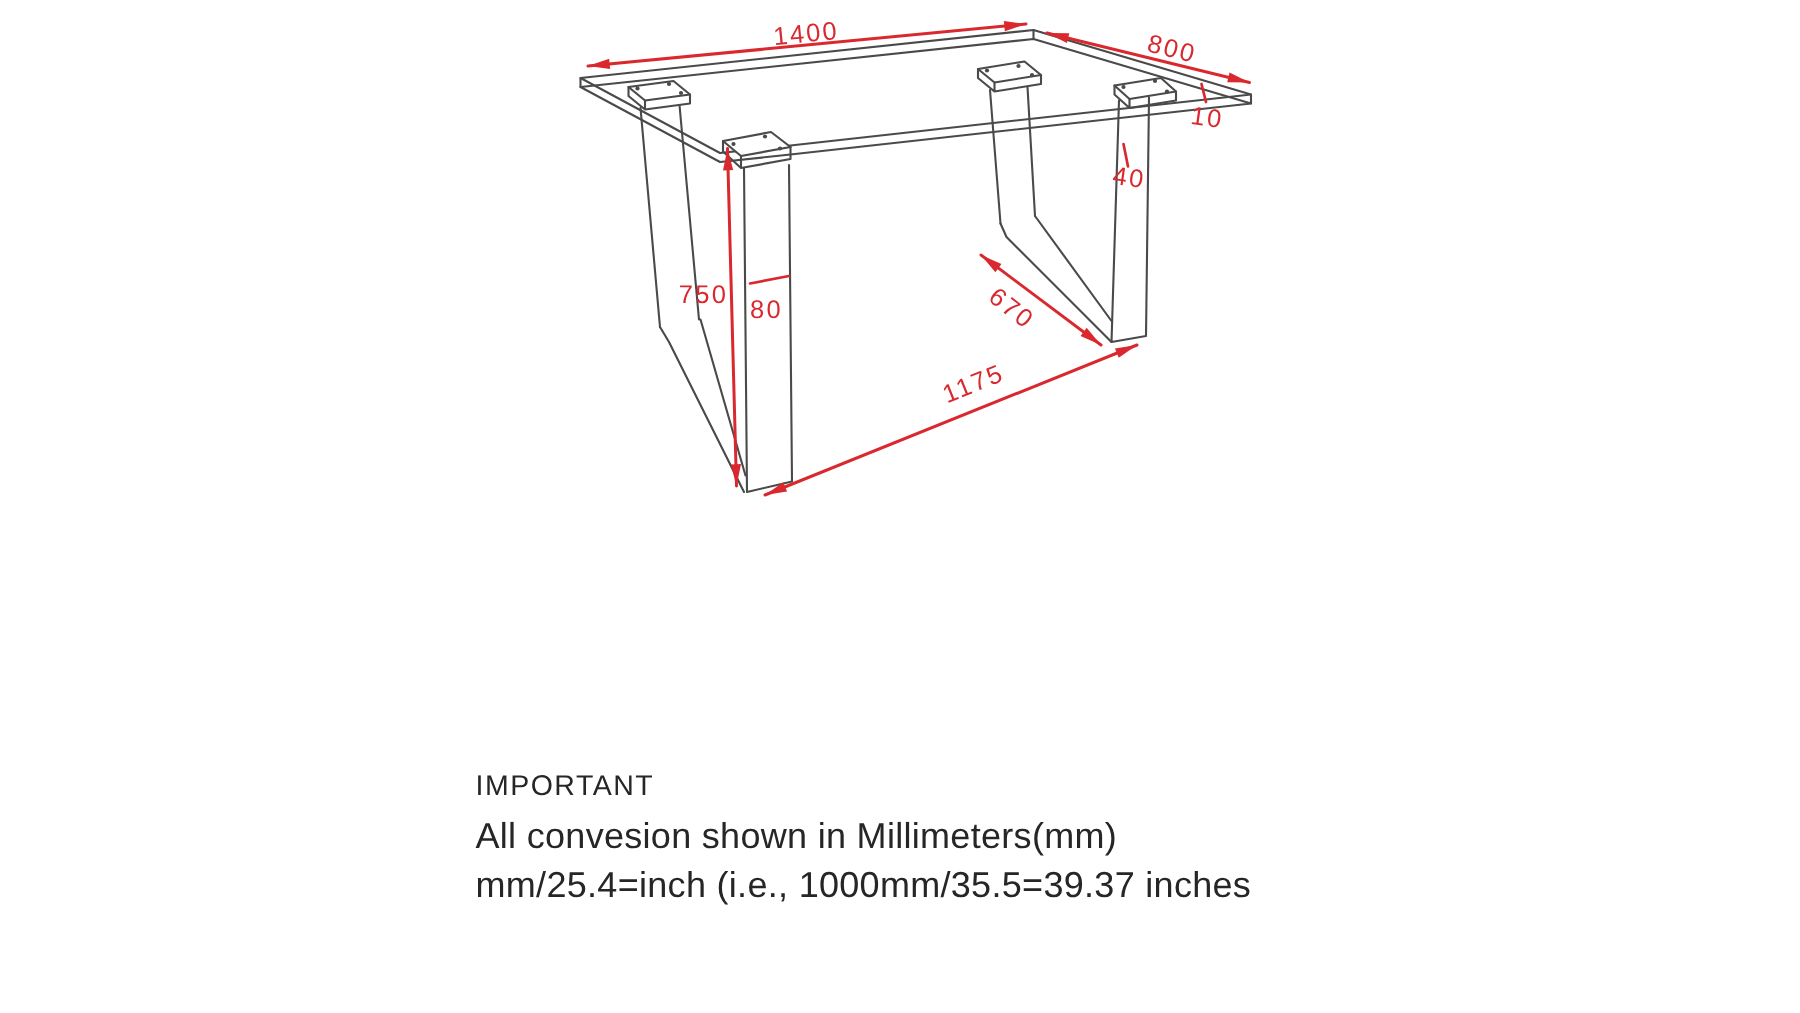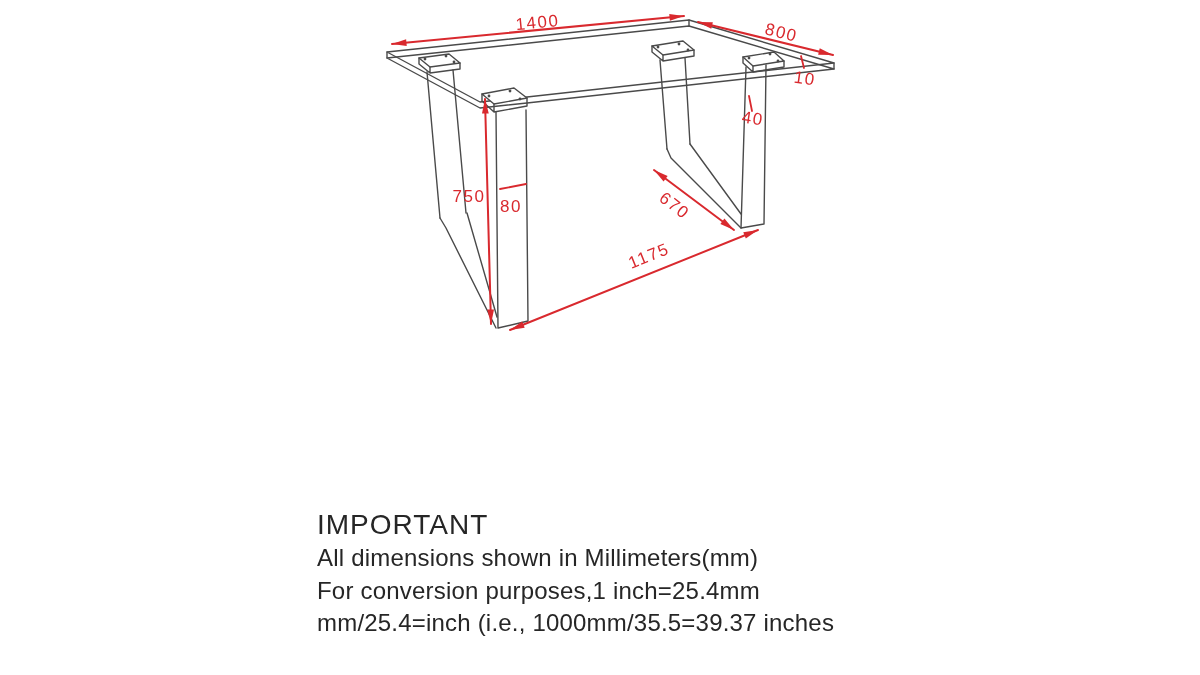--- a/index.html
+++ b/index.html
@@ -22,21 +22,21 @@
     font-size:17px;
     letter-spacing:1.5px;
     text-anchor:middle;
   }
   .note{
     position:absolute;
     left:317px;top:507px;
     color:#262626;
   }
   .note-heading{
-    font-size:28px;
+    font-size:19px;
     line-height:35px;
     letter-spacing:1px;
   }
   .note-line{
     font-size:24px;
     line-height:32.7px;
     letter-spacing:0.2px;
     white-space:nowrap;
   }
 </style>
@@ -153,18 +153,17 @@
       <g>
         <line class="dim-line" x1="510" y1="330" x2="758" y2="230" marker-start="url(#ah)" marker-end="url(#ah)"></line>
         <text class="dim-text" transform="translate(651,261) rotate(-22)">1175</text>
       </g>
 
     </g>
   </svg>
 
   <div class="note">
     <div class="note-heading">IMPORTANT</div>
-    <div class="note-line">All dimensions shown in Millimeters(mm)</div>
-    <div class="note-line">For conversion purposes,1 inch=25.4mm</div>
+    <div class="note-line">All convesion shown in Millimeters(mm)</div>
     <div class="note-line">mm/25.4=inch (i.e., 1000mm/35.5=39.37 inches</div>
   </div>
 
 </div>
 
 </body></html>

